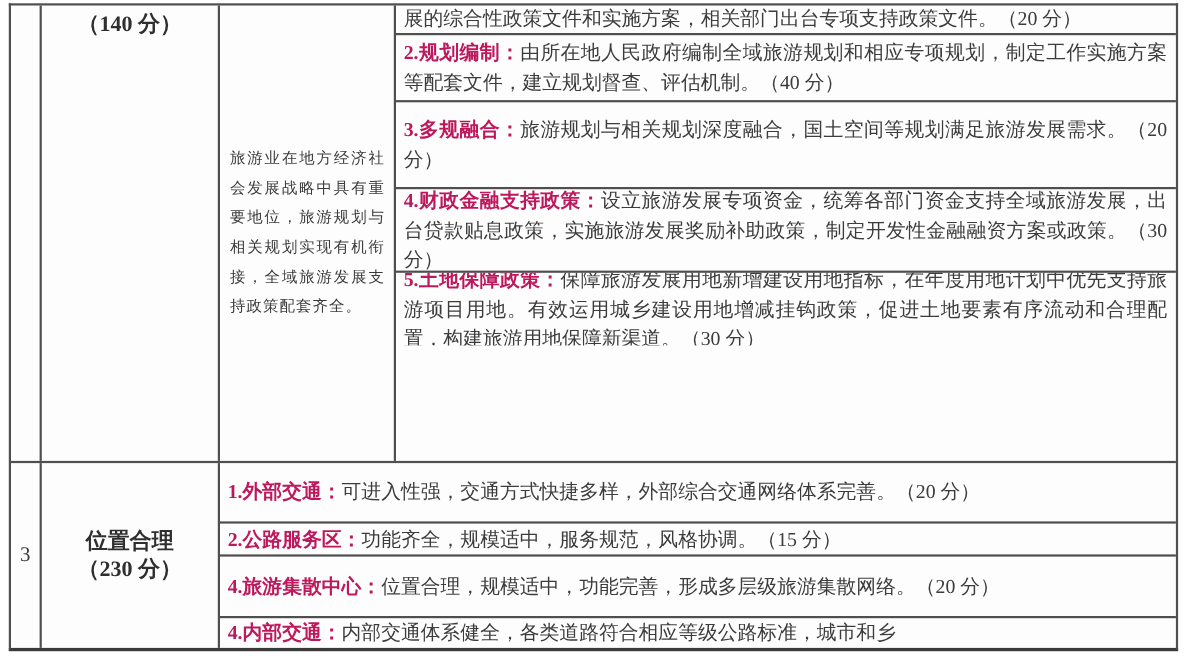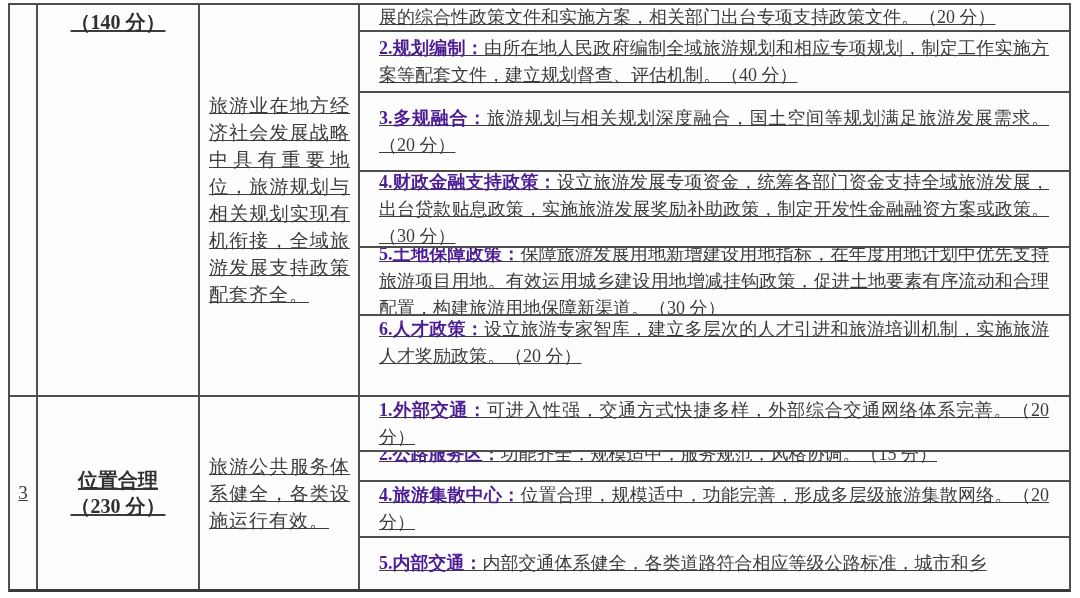--- a/index.html
+++ b/index.html
@@ -1,37 +1,37 @@
 <!DOCTYPE html>
 <html><head>
 <meta charset="utf-8">
 <style>
   html,body{margin:0;padding:0;background:#ffffff;}
   .canvas{position:relative;width:1080px;height:598px;background:#ffffff;overflow:hidden;
           font-family:"Liberation Serif","DejaVu Serif",serif;color:#3c3c3c;}
   .table{position:absolute;left:8px;top:3px;width:1063px;height:589px;box-sizing:border-box;
          border:2px solid #4f4f4f;border-bottom:3px solid #3a3a3a;
-         display:flex;flex-direction:column;background:#fdfdfd;text-decoration:underline;}
+         display:flex;flex-direction:column;background:#fdfdfd;}
   .section{display:flex;box-sizing:border-box;}
   .section-policy{height:418px;}
   .section-public{flex:1;border-top:2px solid #4f4f4f;}
   .cell{box-sizing:border-box;}
   .c1{width:28px;border-right:2px solid #4f4f4f;display:flex;align-items:center;justify-content:center;
       font-size:19px;}
   .c2{width:162px;border-right:2px solid #4f4f4f;display:flex;flex-direction:column;align-items:center;
       justify-content:center;}
   .c2.top{justify-content:flex-start;padding-top:4px;}
   .c3{width:160px;border-right:2px solid #4f4f4f;display:flex;align-items:center;}
   .c4{flex:1;display:flex;flex-direction:column;}
   .cat{font-weight:bold;font-size:20px;line-height:26px;color:#2f2f2f;white-space:nowrap;}
-  .desc{margin:0 8px 0 9px;font-size:19px;line-height:27px;text-align:justify;letter-spacing:1px;}
+  .desc{margin:0 8px 0 9px;font-size:14px;line-height:27px;text-align:justify;letter-spacing:1px;}
   .item{box-sizing:border-box;display:flex;align-items:center;padding:0 8px 0 7px;overflow:hidden;}
   .item + .item{border-top:2px solid #4f4f4f;}
-  .item p{margin:12px;width:100%;font-size:18px;line-height:27px;text-align:justify;}
-  .item b{font-weight:bold;color:#4c1d95;}
+  .item p{margin:0;width:100%;font-size:18px;line-height:27px;text-align:justify;}
+  .item b{font-weight:bold;color:#be185d;}
   
   .h25{height:25px;}.h61{height:61px;}.h101{height:79px;}.h93{height:76px;}
   .h83{height:68px;}.h55{height:55px;}.h53{height:53px;justify-content:center;}.h30{height:30px;align-items:flex-end;}
   .h56{height:56px;}.hfill{flex:1;}
 </style>
 </head>
 <body>
 
 <div class="canvas">
   <div class="table">
@@ -53,45 +53,39 @@
         </div>
         <div class="item h101">
           <p><b>3.多规融合：</b><span>旅游规划与相关规划深度融合，国土空间等规划满足旅游发展需求。（20 分）</span></p>
         </div>
         <div class="item h93">
           <p><b>4.财政金融支持政策：</b><span>设立旅游发展专项资金，统筹各部门资金支持全域旅游发展，出台贷款贴息政策，实施旅游发展奖励补助政策，制定开发性金融融资方案或政策。（30 分）</span></p>
         </div>
         <div class="item h83">
           <p><b>5.土地保障政策：</b><span>保障旅游发展用地新增建设用地指标，在年度用地计划中优先支持旅游项目用地。有效运用城乡建设用地增减挂钩政策，促进土地要素有序流动和合理配置，构建旅游用地保障新渠道。（30 分）</span></p>
         </div>
-        <div class="item h55">
-          <p><b>6.人才政策：</b><span>设立旅游专家智库，建立多层次的人才引进和旅游培训机制，实施旅游人才奖励政策。（20 分）</span></p>
-        </div>
       </div>
     </div>
 
     <div class="section section-public">
       <div class="cell c1">3</div>
       <div class="cell c2">
         <div class="cat">位置合理</div>
         <div class="cat">（230 分）</div>
-      </div>
-      <div class="cell c3">
-        <p class="desc">旅游公共服务体系健全，各类设施运行有效。</p>
       </div>
       <div class="cell c4">
         <div class="item h53">
           <p><b>1.外部交通：</b><span>可进入性强，交通方式快捷多样，外部综合交通网络体系完善。（20 分）</span></p>
         </div>
         <div class="item h30">
           <p><b>2.公路服务区：</b><span>功能齐全，规模适中，服务规范，风格协调。（15 分）</span></p>
         </div>
         <div class="item h56">
           <p><b>4.旅游集散中心：</b><span>位置合理，规模适中，功能完善，形成多层级旅游集散网络。（20 分）</span></p>
         </div>
         <div class="item hfill">
-          <p><b>5.内部交通：</b><span>内部交通体系健全，各类道路符合相应等级公路标准，城市和乡</span></p>
+          <p><b>4.内部交通：</b><span>内部交通体系健全，各类道路符合相应等级公路标准，城市和乡</span></p>
         </div>
       </div>
     </div>
 
   </div>
 </div>
 
 </body></html>

